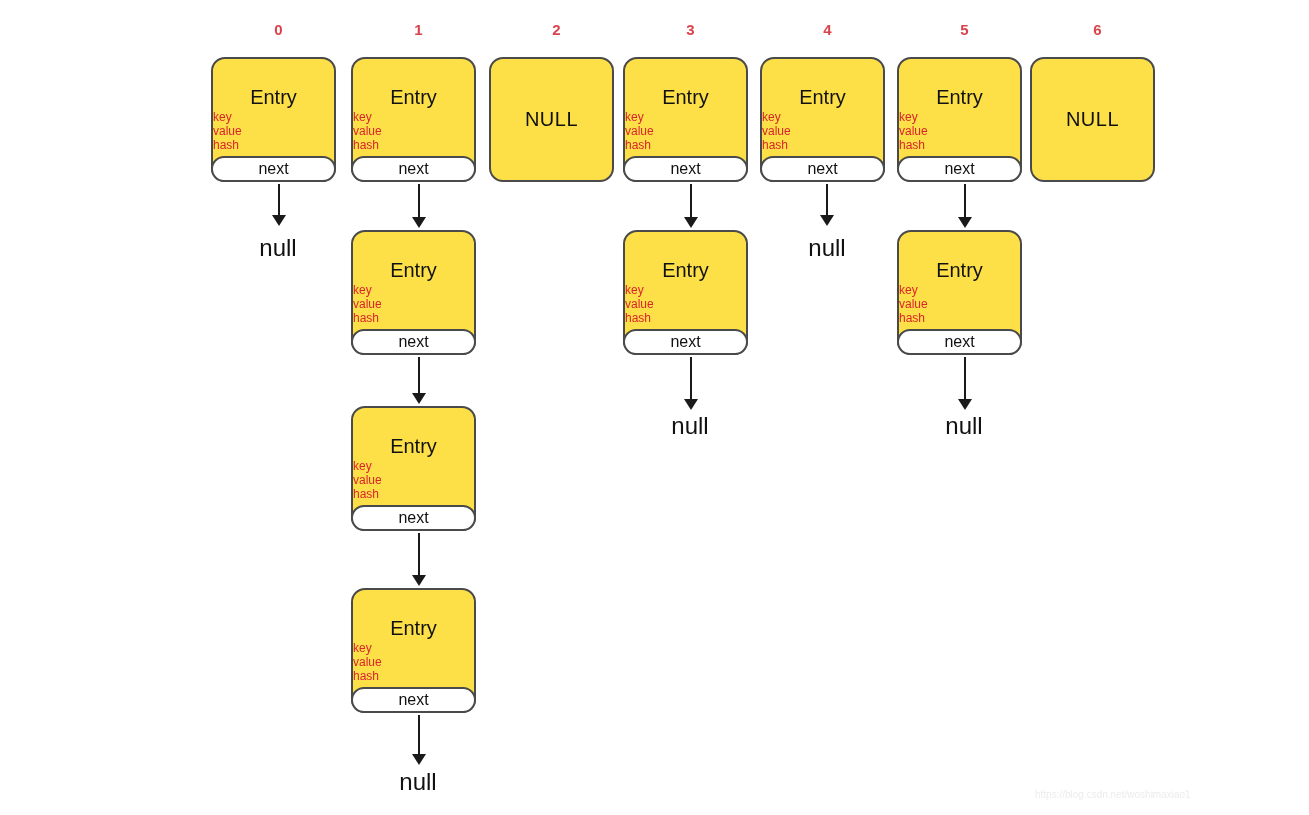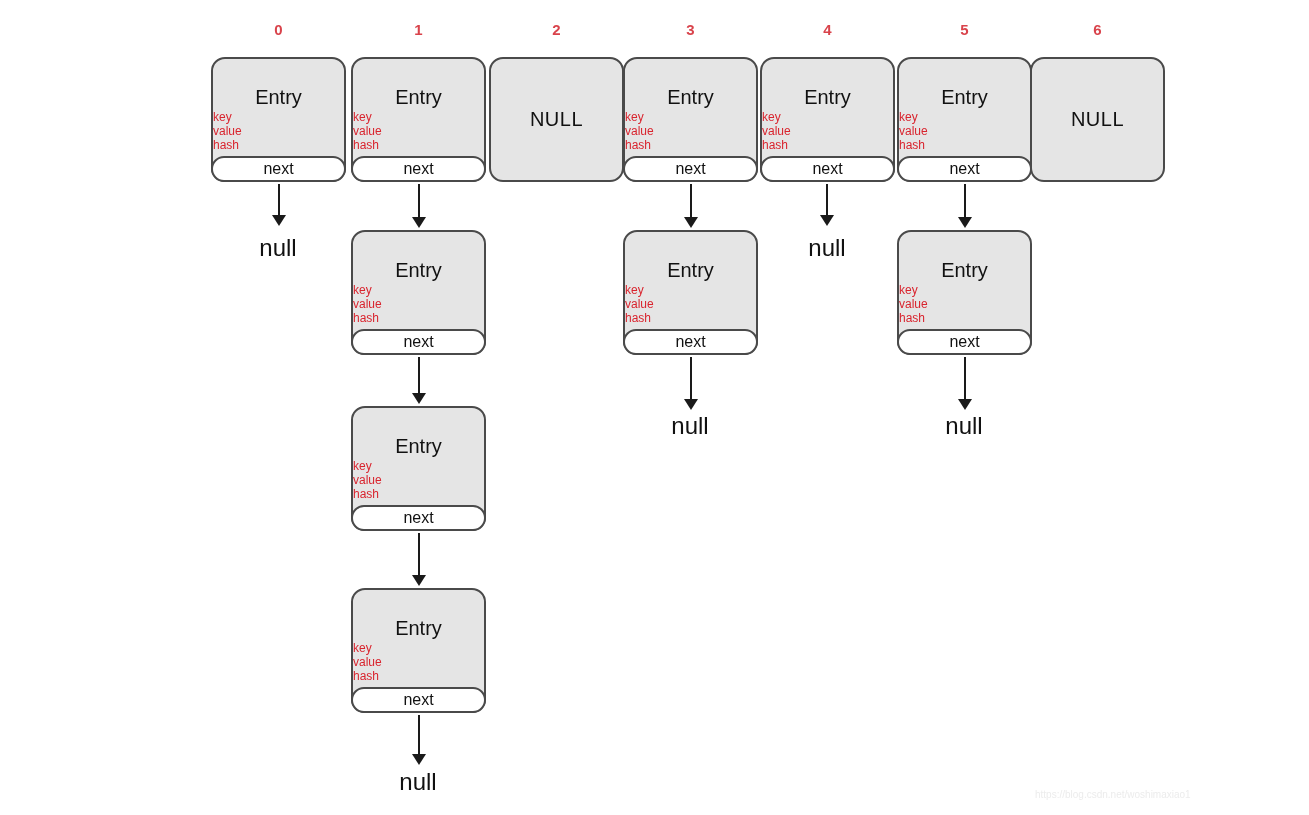--- a/index.html
+++ b/index.html
@@ -20,24 +20,24 @@
     width: 135px;
     height: 20px;
     text-align: center;
     font-size: 15px;
     font-weight: bold;
     color: #d9434b;
     line-height: 20px;
   }
   .node {
     position: absolute;
-    width: 135px;
+    width: 125px;
     height: 125px;
     box-sizing: border-box;
-    background: #e5e5e5;
+    background: #fde047;
     border: 2px solid #4a4a4a;
     border-radius: 14px;
   }
   .entry-title {
     margin-top: 27px;
     text-align: center;
     font-size: 20px;
     line-height: 22px;
     color: #111111;
   }

